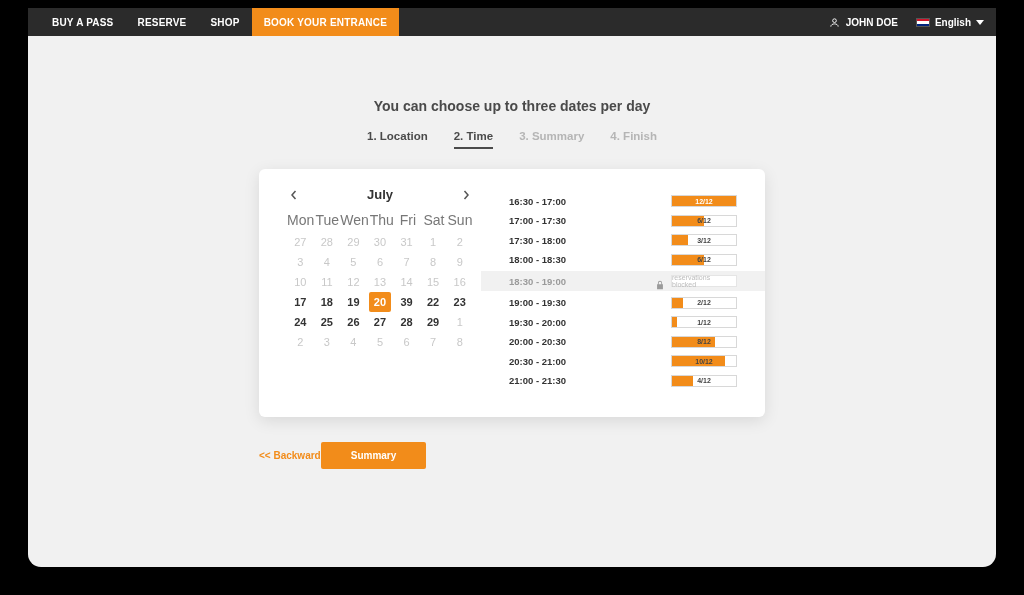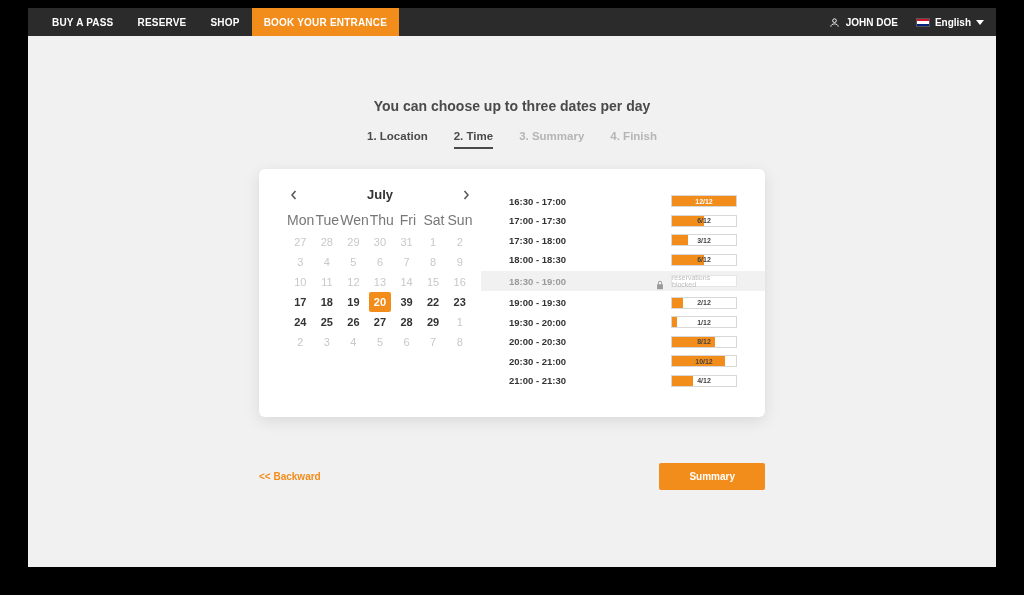--- a/index.html
+++ b/index.html
@@ -1,19 +1,19 @@
 <!DOCTYPE html>
 <html><head>
 <meta charset="utf-8">
 <style>
   * { box-sizing: border-box; margin: 0; padding: 0; }
   html, body { width: 1024px; height: 595px; overflow: hidden; font-family: "Segoe UI", Arial, sans-serif; }
   body { background: #000; display: flex; }
   .outer { background: #000; width: 100%; height: 100%; padding: 8px 28px 28px 28px; }
-  .app { background: #f1f1f1; width: 100%; height: 100%; display: flex; flex-direction: column; }
+  .app { background: #f1f1f1; width: 100%; height: 100%; display: flex; flex-direction: column; border-radius: 13px; }
 
   
   .topbar { background: #2b2b2b; height: 28px; display: flex; align-items: stretch; color: #fff; font-size: 10px; font-weight: 700; padding: 0 12px; }
   .topbar .left { display: flex; align-items: stretch; }
   .topbar .right { margin-left: auto; display: flex; align-items: center; gap: 18px; }
   .nav-item { display: flex; align-items: center; padding: 0 12px; cursor: pointer; letter-spacing: .2px; }
   .nav-item.active { background: #f28c1a; }
   .user { display: flex; align-items: center; gap: 6px; font-weight: 600; font-size: 10px; }
   .lang { display: flex; align-items: center; gap: 5px; font-weight: 600; font-size: 10px; }
   .flag { width: 14px; height: 9px; background: linear-gradient(to bottom, #cf142b 0 33%, #fff 33% 66%, #00247d 66% 100%); border: 1px solid #555; }
@@ -47,21 +47,21 @@
   .bar-wrap { width: 66px; height: 12px; border: 1px solid #d8d8d8; background: #fff; position: relative; display: flex; align-items: center; cursor: pointer; }
   .bar-fill { position: absolute; left: 0; top: 0; bottom: 0; background: #f28c1a; }
   .bar-text { position: relative; width: 100%; text-align: center; font-size: 7px; font-weight: 600; color: #444; }
   .bar-wrap.full .bar-text { color: #fff; }
   .slot.blocked { background: #f1f1f1; margin: 0 -28px; padding: 2px 28px; height: 20px; position: relative; }
   .slot.blocked .slot-label { color: #9a9a9a; }
   .blocked-icon { width: 10px; height: 10px; color: #9a9a9a; }
   .blocked-text { font-size: 7px; color: #bbb; border: 1px solid #e5e5e5; height: 12px; width: 66px; display: flex; align-items: center; justify-content: center; background: #fff; }
 
   
-  .below { width: 506px; display: flex; justify-content: space-between; align-items: center; margin-top: 46px; }
+  .below { width: 506px; display: flex; align-items: center; margin-top: 25px; }
   .back { color: #f28c1a; font-size: 10px; font-weight: 700; cursor: pointer; }
   .summary-btn { background: #f28c1a; color: #fff; font-size: 10px; font-weight: 700; padding: 8px 30px; border: none; border-radius: 2px; cursor: pointer; }
 
   .person-icon svg, .blocked-icon svg { width: 100%; height: 100%; }
   .person-icon { width: 11px; height: 11px; display: inline-flex; }
 </style>
 </head>
 <body>
 
 <div class="outer">

